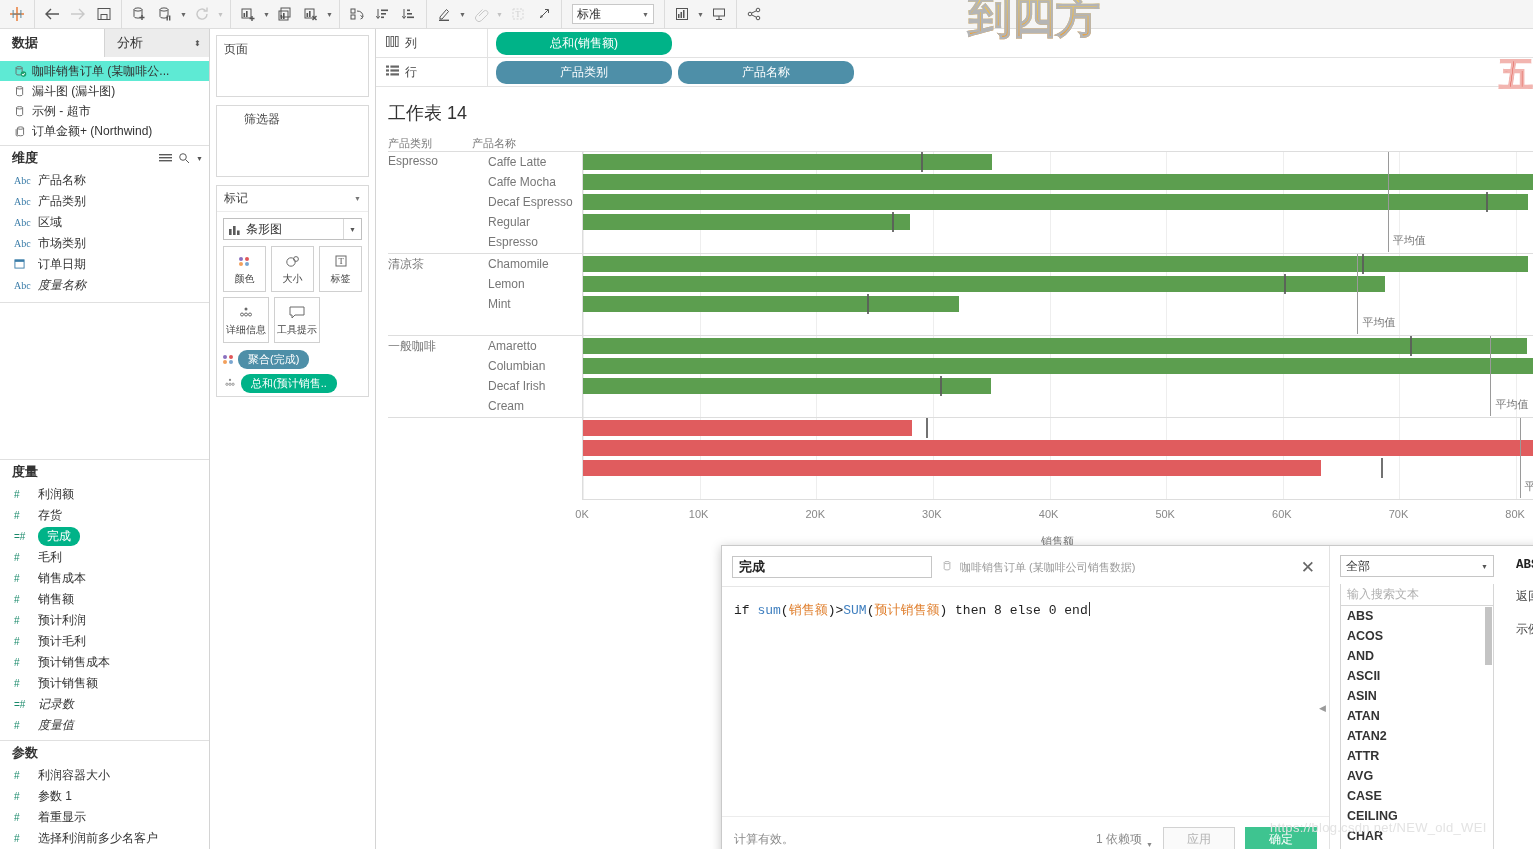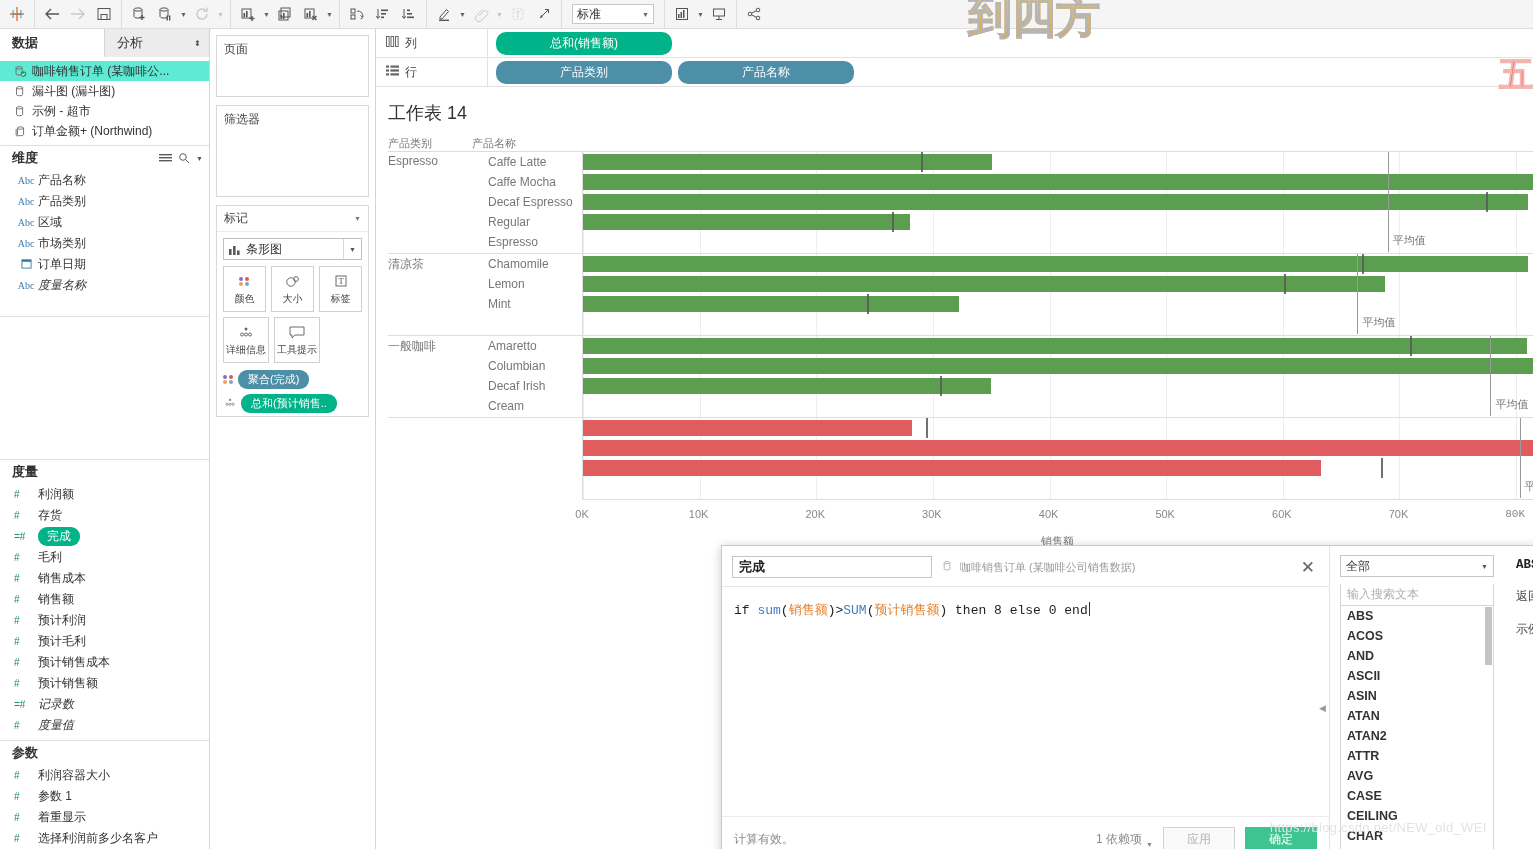--- a/index.html
+++ b/index.html
@@ -52,32 +52,32 @@
   .sec-hdr .spacer{ flex:1; }
   .sec-hdr .hicon{ color:#555; margin-left:6px; display:flex; align-items:center; }
   .fld{ display:flex; align-items:center; height:21px; padding-left:14px; font-size:12px; color:#333;}
   .fld .ico{ width:24px; flex:0 0 24px; font-size:10px; color:#1a8a6b; }
   .fld .ico.abc{ color:#3a7ca8; font-size:10px; font-style:normal; font-family:"Liberation Serif",serif;}
   .fld .ico.cal{ color:#3a7ca8; }
   .fld .nm{ }
   .fld .nm.ital{ font-style:italic; }
   .fld.pill-green .nm{ background:#00b388; color:#fff; border-radius:9px; padding:1px 9px;
                        display:inline-block; }
-  #dimsec{ flex:0 0 auto; border-bottom:1px solid #e0e0e0; padding-bottom:20px;text-align:center; }
+  #dimsec{ flex:0 0 auto; border-bottom:1px solid #e0e0e0; padding-bottom:6px; }
   #dimspacer{ flex:1 1 auto; border-bottom:1px solid #e0e0e0;}
   #meassec{ flex:0 0 auto; border-bottom:1px solid #e0e0e0; padding-bottom:4px;}
   #paramsec{ flex:0 0 auto; }
 
   
   #midcol{ width:166px; border-right:1px solid #d4d4d4; padding:6px; background:#fff;
            display:flex; flex-direction:column; gap:8px; }
   .shelfbox{ border:1px solid #d9d9d9; background:#fff; }
   .shelfbox .lbl{ font-size:12px; color:#444; padding:5px 7px; }
   #pagesbox{ height:62px; }
-  #filterbox{ height:92px; }
+  #filterbox{ height:72px;padding-left:20px; }
 
   #markscard{ border:1px solid #d9d9d9; background:#fff; flex:0 0 auto; }
   .marks-hdr{ display:flex; align-items:center; padding:4px 7px; font-size:12px; color:#444;
               border-bottom:1px solid #ececec;}
   .marks-hdr .spacer{flex:1;}
   .marks-hdr .cv{ font-size:7px; color:#777; }
   .marktype{ margin:6px; height:22px; border:1px solid #c0c0c0; background:#fff;
              display:flex; align-items:center; font-size:12px; }
   .marktype .mt-ico{ width:22px; display:flex; align-items:center; justify-content:center; }
   .marktype .mt-cv{ width:18px; border-left:1px solid #d9d9d9; height:100%;
@@ -820,21 +820,21 @@
         </div>
         <div class="axis" id="axis">
             <div class="at" style="left: 0px;">0K</div>
             <div class="at" style="left: 116.637px;">10K</div>
             <div class="at" style="left: 233.274px;">20K</div>
             <div class="at" style="left: 349.912px;">30K</div>
             <div class="at" style="left: 466.549px;">40K</div>
             <div class="at" style="left: 583.186px;">50K</div>
             <div class="at" style="left: 699.823px;">60K</div>
             <div class="at" style="left: 816.46px;">70K</div>
-            <div class="at" style="left: 933.097px; font-family: Liberation Mono, monospace;">80K</div>
+            <div class="at" style="left: 933.097px;">80K</div>
           </div>
         <div class="axistitle">销售额</div>
       </div>
     </div>
 
     <div id="calcdlg">
       <div id="dlg-left">
         <div id="dlg-head">
           <input id="calcname" value="完成" style="">
           <div id="dssrc">

